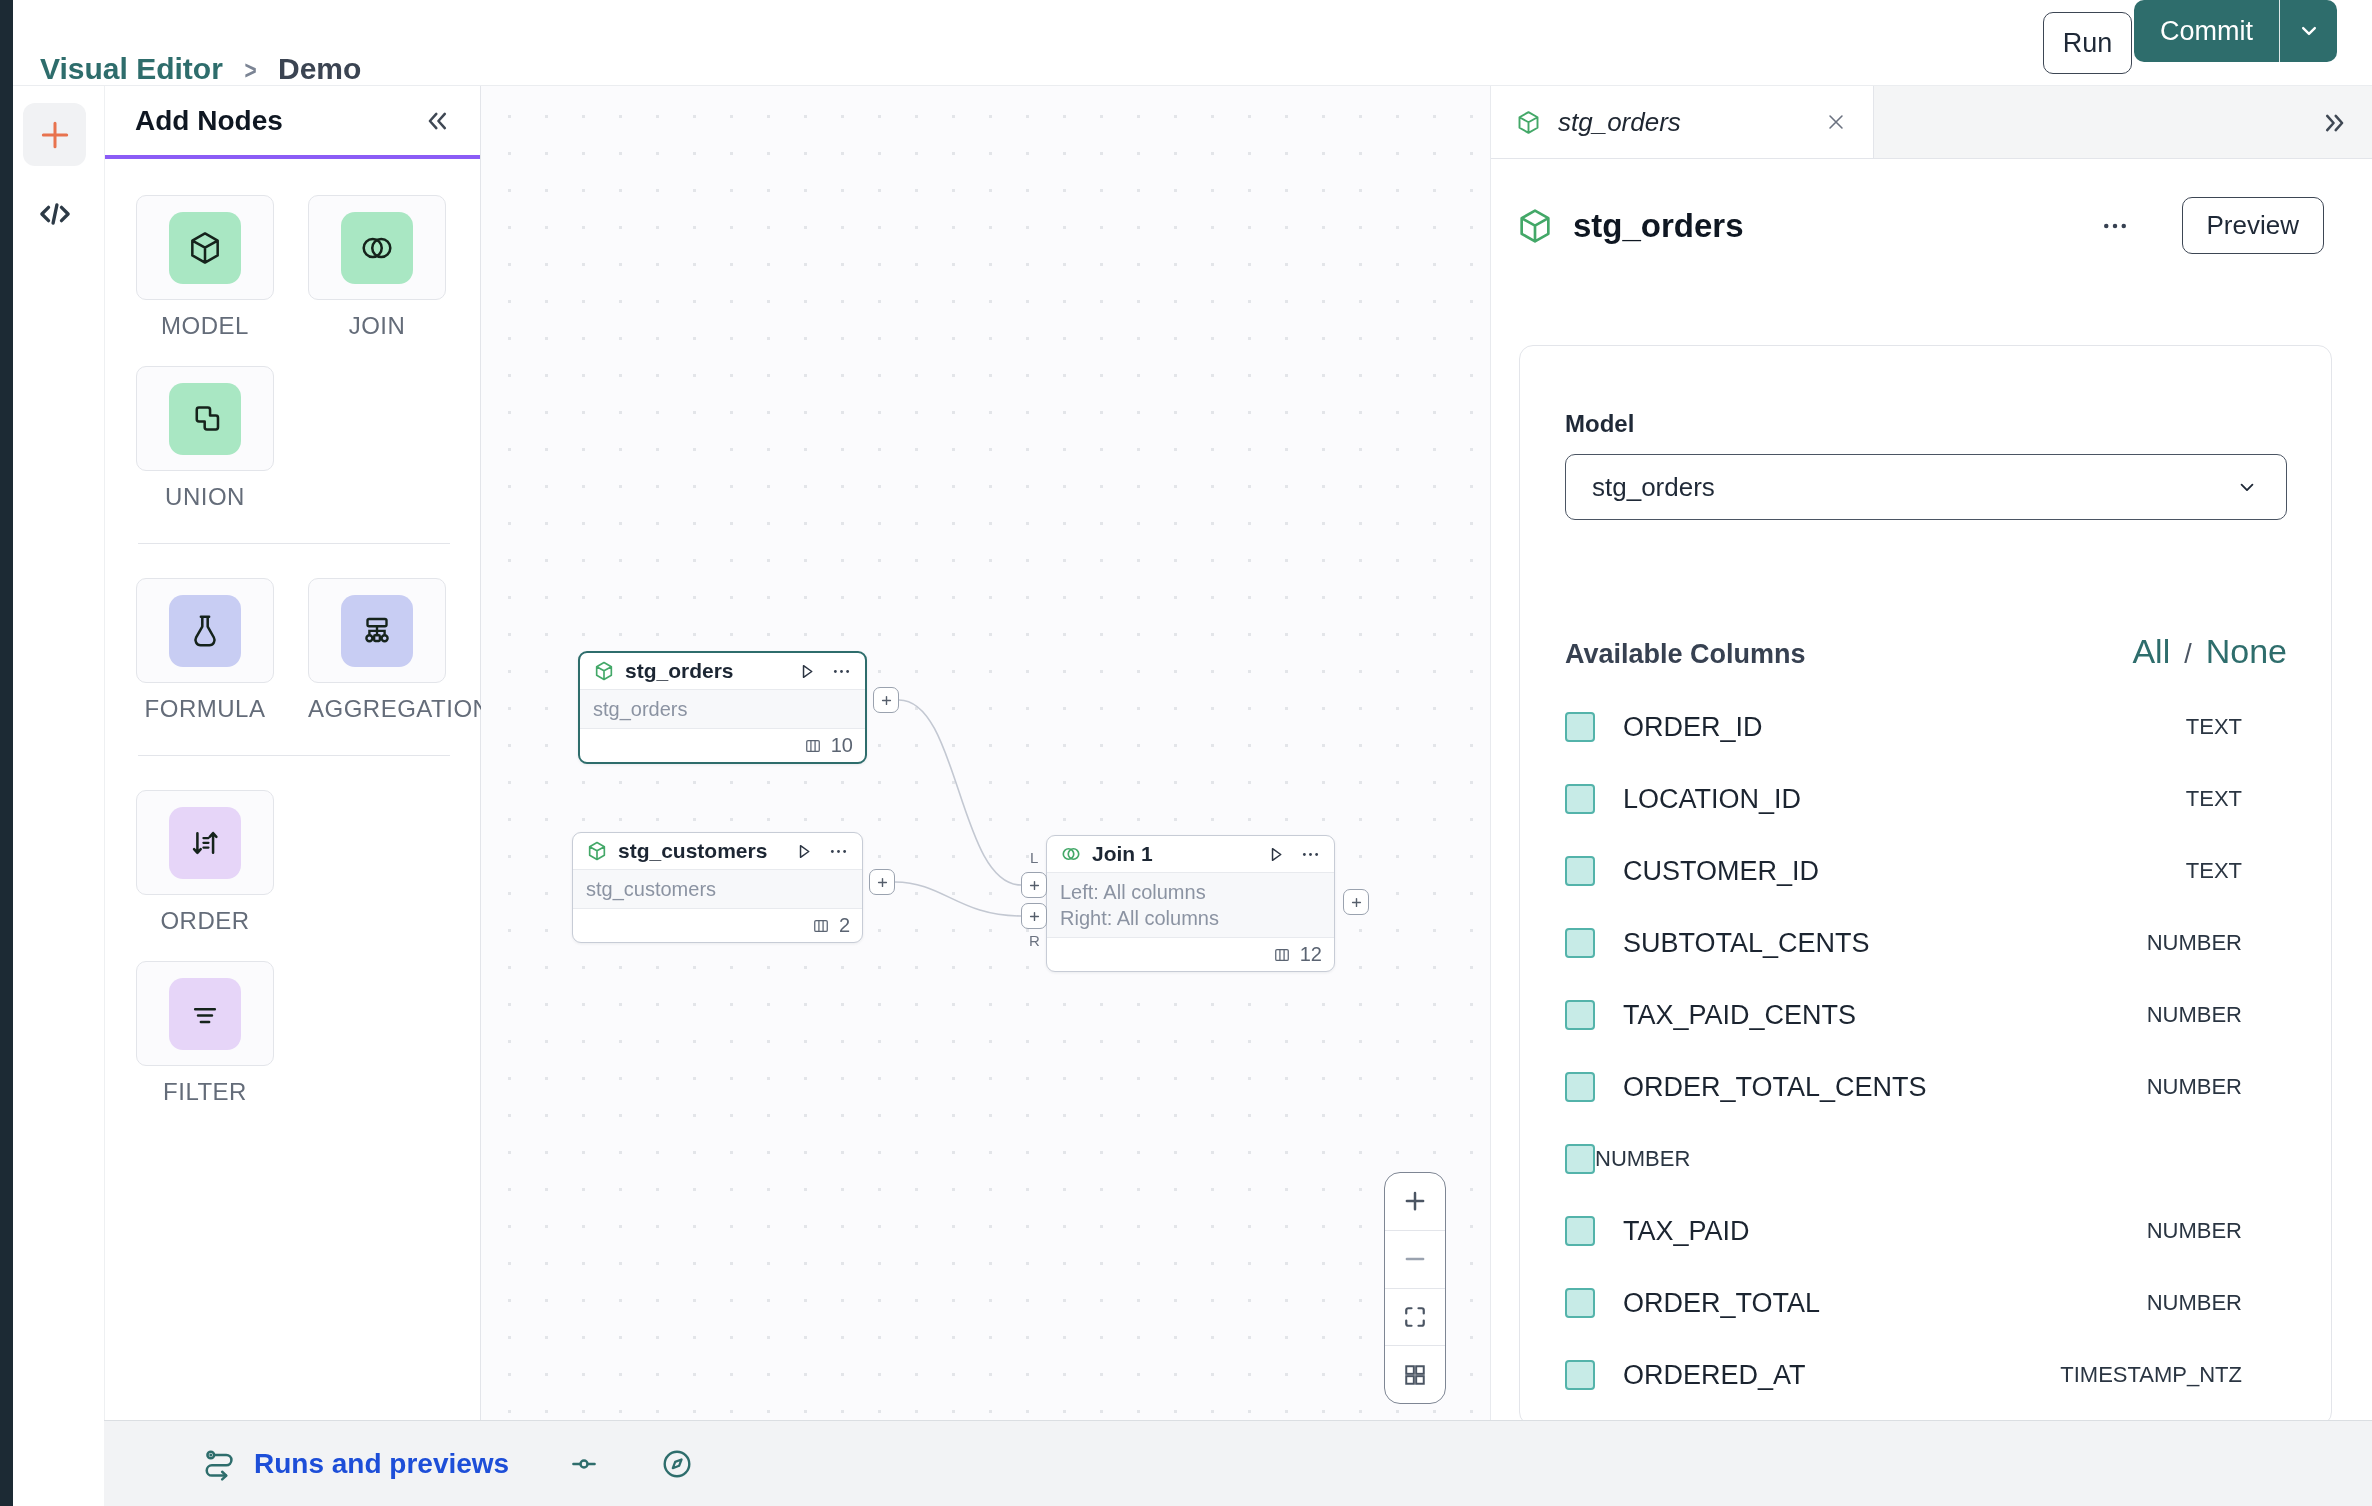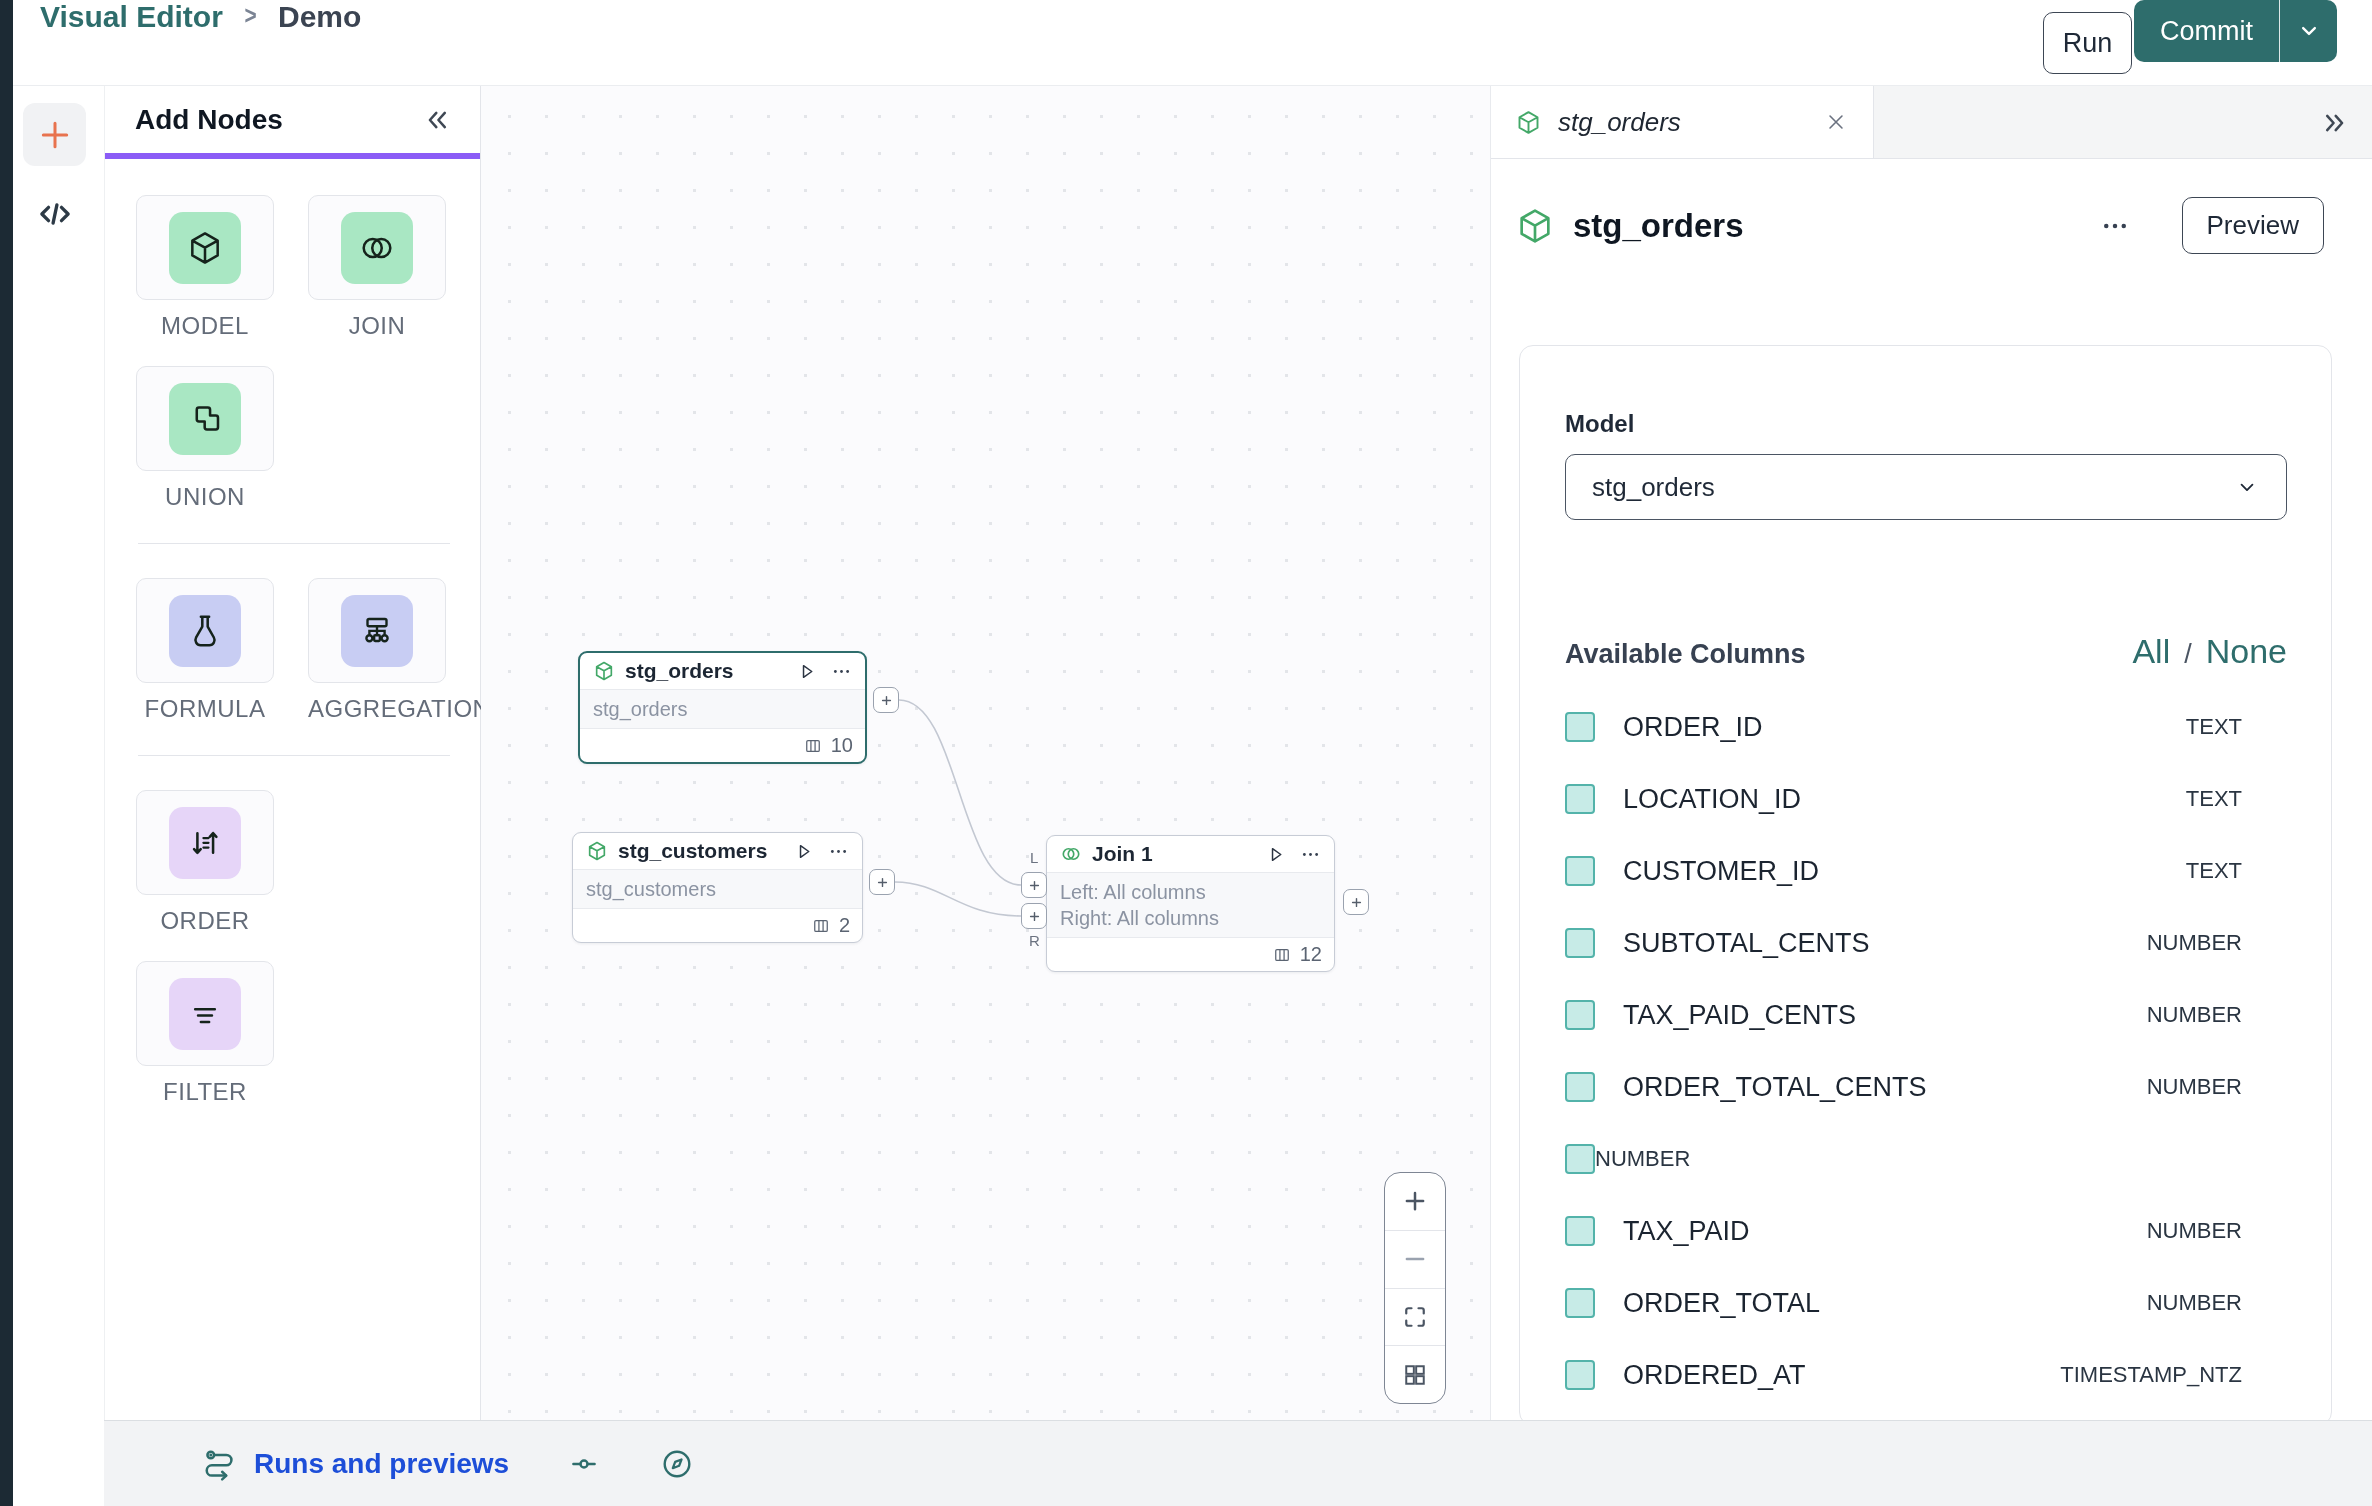--- a/index.html
+++ b/index.html
@@ -8,21 +8,21 @@
     position:relative; overflow:hidden; background:#ffffff;
     font-family:"Liberation Sans", sans-serif; color:#1f2937;
   }
   svg { display:block; }
 
   
   .dark-strip { position:absolute; left:0; top:0; width:13px; height:1506px; background:#1c2a34; }
 
   
   .app-header { position:absolute; left:13px; top:0; right:0; height:86px; background:#fff; border-bottom:1px solid #ebedf0; }
-  .breadcrumb { position:absolute; left:27px; top:0; height:86px; display:flex; align-items:flex-start; gap:20px; }
+  .breadcrumb { position:absolute; left:27px; top:0; height:86px; display:flex; align-items:flex-end; gap:20px; }
   .bc-root { font-size:30px; font-weight:700; color:#2e6d6c; cursor:pointer; }
   .bc-sep  { font-size:26px; color:#7b8494; font-weight:600; transform:scaleX(.8); }
   .bc-cur  { font-size:30px; font-weight:700; color:#3b4452; }
   .run-btn { position:absolute; right:240px; top:12px; width:89px; height:62px; background:#fff;
              border:1.5px solid #3d4654; border-radius:10px; font-size:27px; color:#1f2937;
              display:flex; align-items:center; justify-content:center; cursor:pointer; }
   .commit-group { position:absolute; right:35px; top:0; height:62px; display:flex; border-radius:10px; overflow:hidden; }
   .commit-main { background:#2e6d6c; color:#fff; font-size:27px; font-weight:500; padding:0 26px;
                  display:flex; align-items:center; cursor:pointer; border-right:1.5px solid rgba(255,255,255,.85); }
   .commit-caret { background:#2e6d6c; width:57px; display:flex; align-items:center; justify-content:center; cursor:pointer; }
@@ -32,21 +32,21 @@
   .rail-add { position:absolute; left:10px; top:17px; width:63px; height:63px; background:#f1f2f4;
               border-radius:12px; display:flex; align-items:center; justify-content:center; cursor:pointer; }
   .rail-code { position:absolute; left:10px; top:96px; width:63px; height:63px; display:flex;
                align-items:center; justify-content:center; font-size:26px; font-weight:700;
                color:#2d3a46; letter-spacing:1px; cursor:pointer; }
 
   
   .add-panel { position:absolute; left:104px; top:86px; width:377px; height:1334px; background:#fff;
                border-right:1px solid #e3e5ea; border-left:1px solid #eef0f2; }
   .add-panel-header { height:73px; display:flex; align-items:center; justify-content:space-between;
-                      padding:0 26px 0 30px; border-bottom:6px solid #8b5cf6;text-align:center; }
+                      padding:0 26px 0 30px; border-bottom:4px solid #8b5cf6;text-align:center; }
   .add-panel-title { font-size:28px; font-weight:700; color:#0f1722; }
   .collapse-btn { cursor:pointer; }
   .panel-body { padding-top:36px; }
   .card-row { display:flex; gap:34px; padding-left:31px; margin-bottom:26px; }
   .node-card-item { width:138px; cursor:grab; }
   .node-card { width:138px; height:105px; background:#fbfbfd; border:1px solid #e3e5ea; border-radius:10px;
                display:flex; align-items:center; justify-content:center; }
   .tile { width:72px; height:72px; border-radius:14px; display:flex; align-items:center; justify-content:center; }
   .tile.mint { background:#a9e7c3; } .tile.peri { background:#c8cdf3; } .tile.lilac { background:#e6d5f8; }
   .node-card-label { margin-top:12px; text-align:center; font-size:24px; color:#646c79; letter-spacing:.5px; white-space:nowrap; }

